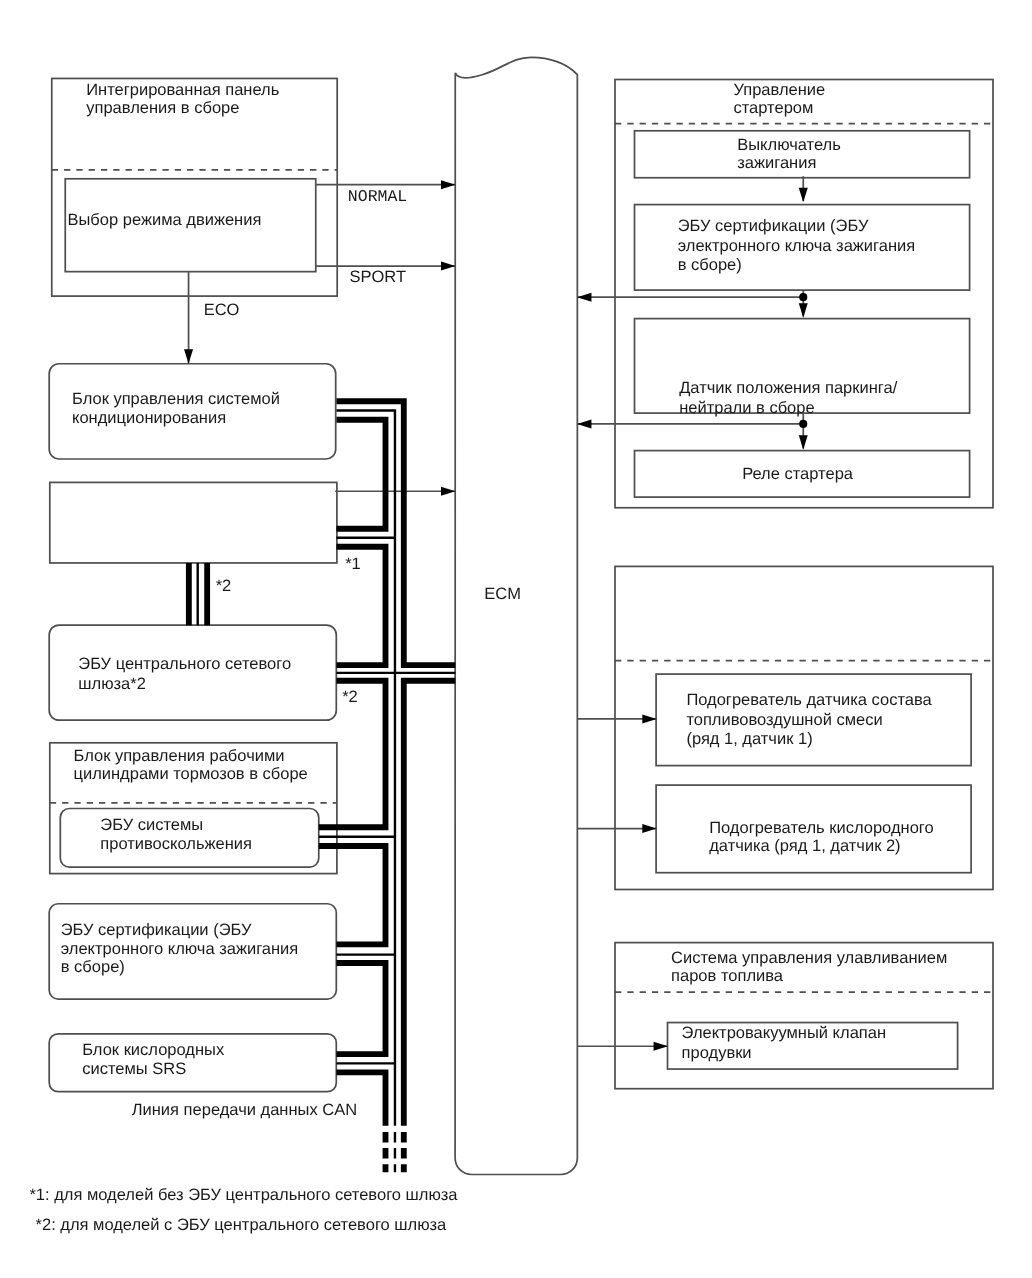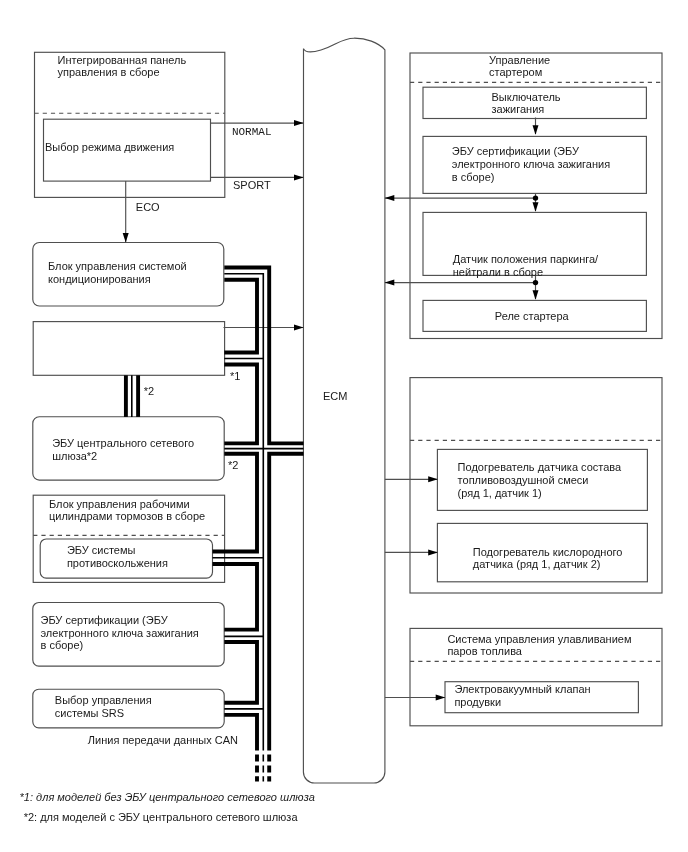--- a/index.html
+++ b/index.html
@@ -94,21 +94,21 @@
 кондиционирования</div>
   <div class="lbl" style="left:52.2px;top:437px;">ЭБУ центрального сетевого
 шлюза*2</div>
   <div class="lbl" style="left:49px;top:497.7px;">Блок управления рабочими
 цилиндрами тормозов в сборе</div>
   <div class="lbl" style="left:66.9px;top:544.3px;">ЭБУ системы
 противоскольжения</div>
   <div class="lbl" style="left:40.5px;top:613.9px;">ЭБУ сертификации (ЭБУ
 электронного ключа зажигания
 в сборе)</div>
-  <div class="lbl" style="left:54.8px;top:693.9px;">Выбор управления
+  <div class="lbl" style="left:54.8px;top:693.9px;">Блок кислородных
 системы SRS</div>
 
   <div class="lbl" style="left:231.9px;top:126px;font-family:Liberation Mono, monospace;">NORMAL</div>
   <div class="lbl" style="left:233px;top:179.1px;">SPORT</div>
   <div class="lbl" style="left:135.8px;top:201.2px;">ECO</div>
   <div class="lbl" style="left:230.1px;top:369.8px;">*1</div>
   <div class="lbl" style="left:143.8px;top:385px;">*2</div>
   <div class="lbl" style="left:228.1px;top:459px;">*2</div>
   <div class="lbl" style="left:87.8px;top:733.6px;">Линия передачи данных CAN</div>
 
@@ -129,15 +129,15 @@
 топливовоздушной смеси
 (ряд 1, датчик 1)</div>
   <div class="lbl" style="left:472.8px;top:545.6px;">Подогреватель кислородного
 датчика (ряд 1, датчик 2)</div>
 
   <div class="lbl" style="left:447.4px;top:632.6px;">Система управления улавливанием
 паров топлива</div>
   <div class="lbl" style="left:454.4px;top:683.1px;">Электровакуумный клапан
 продувки</div>
 
-  <div class="lbl" style="left:19.6px;top:790.8px;font-style:italic;">*1: для моделей без ЭБУ центрального сетевого шлюза</div>
+  <div class="lbl" style="left:19.6px;top:790.8px;">*1: для моделей без ЭБУ центрального сетевого шлюза</div>
   <div class="lbl" style="left:23.7px;top:811px;">*2: для моделей с ЭБУ центрального сетевого шлюза</div>
 </div>
 
 </body></html>

